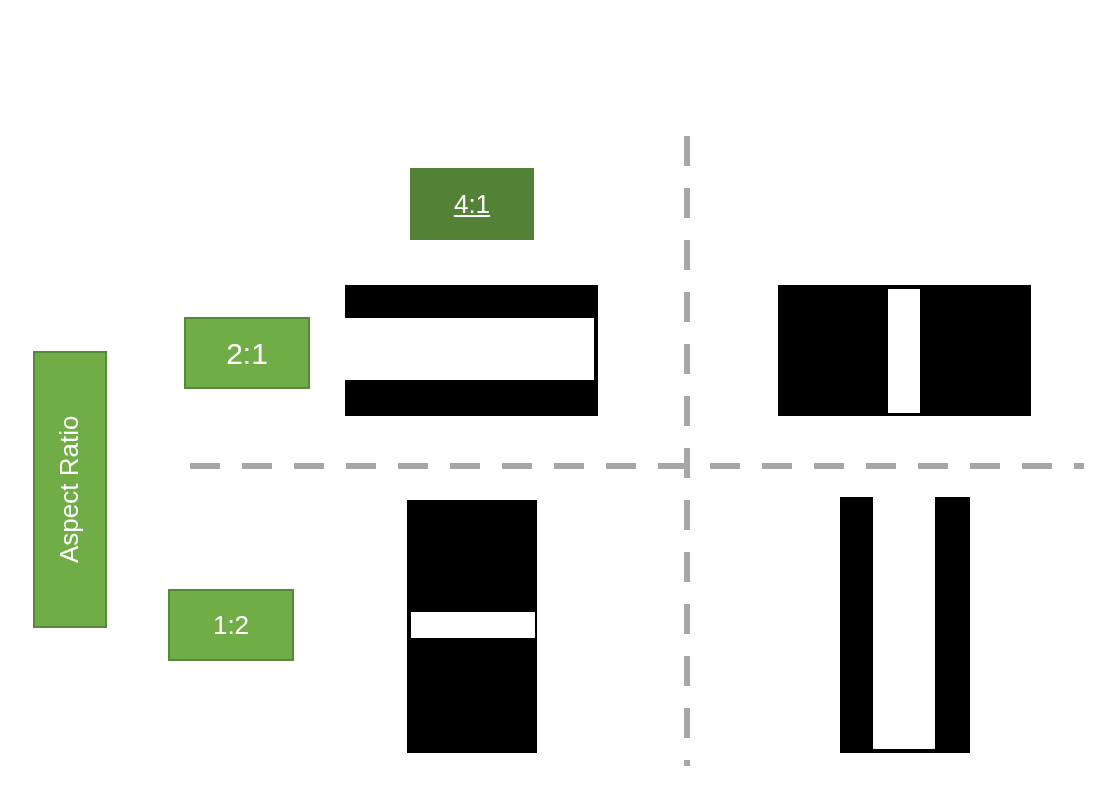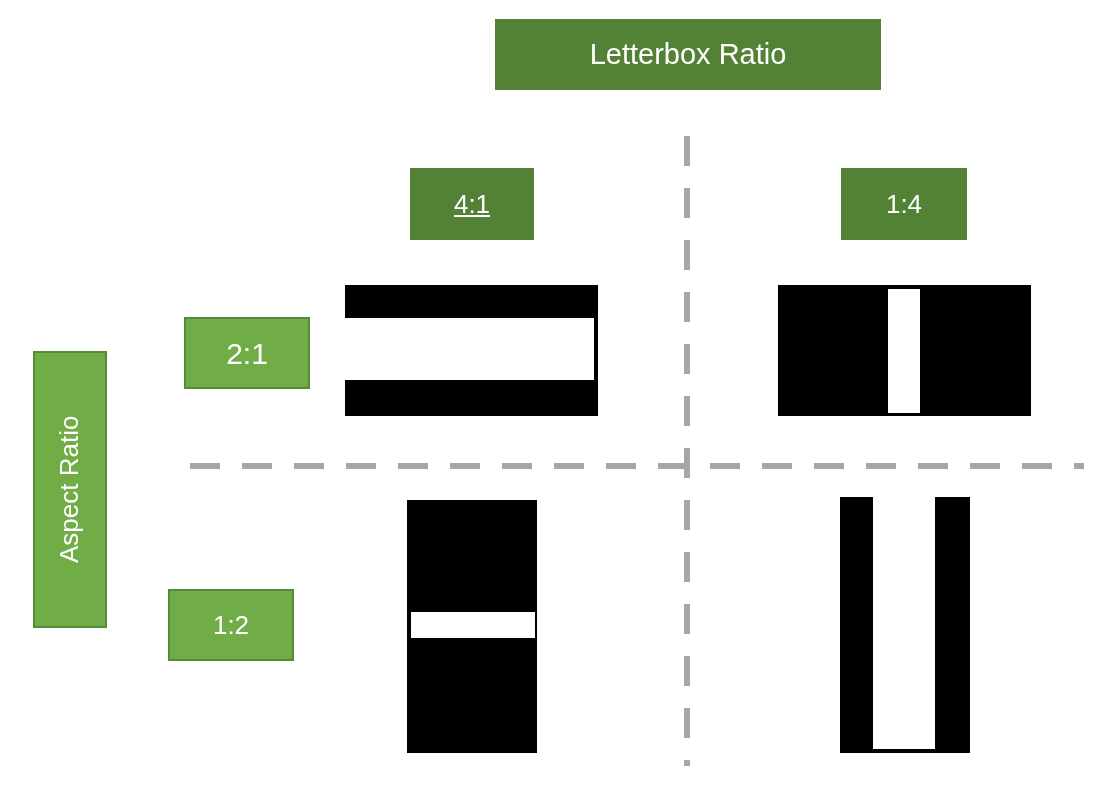--- a/index.html
+++ b/index.html
@@ -174,25 +174,23 @@
     top: 0px;
     width: 62px;
     height: 252px;
   }
 </style>
 </head>
 <body>
 
 <div id="canvas">
 
-  <div id="title-box" class="lbl lbl-dark">Letterbox Ratio</div>
 
   <div id="col-label-4-1" class="lbl lbl-dark">4:1</div>
 
-  <div id="col-label-1-4" class="lbl lbl-dark">1:4</div>
 
   <div id="row-label-2-1" class="lbl lbl-light">2:1</div>
 
   <div id="row-label-1-2" class="lbl lbl-light">1:2</div>
 
   <div id="axis-label-aspect-ratio" class="lbl lbl-light">
     <span class="vtext">Aspect Ratio</span>
   </div>
 
   <div id="divider-vertical" class="divider"></div>

